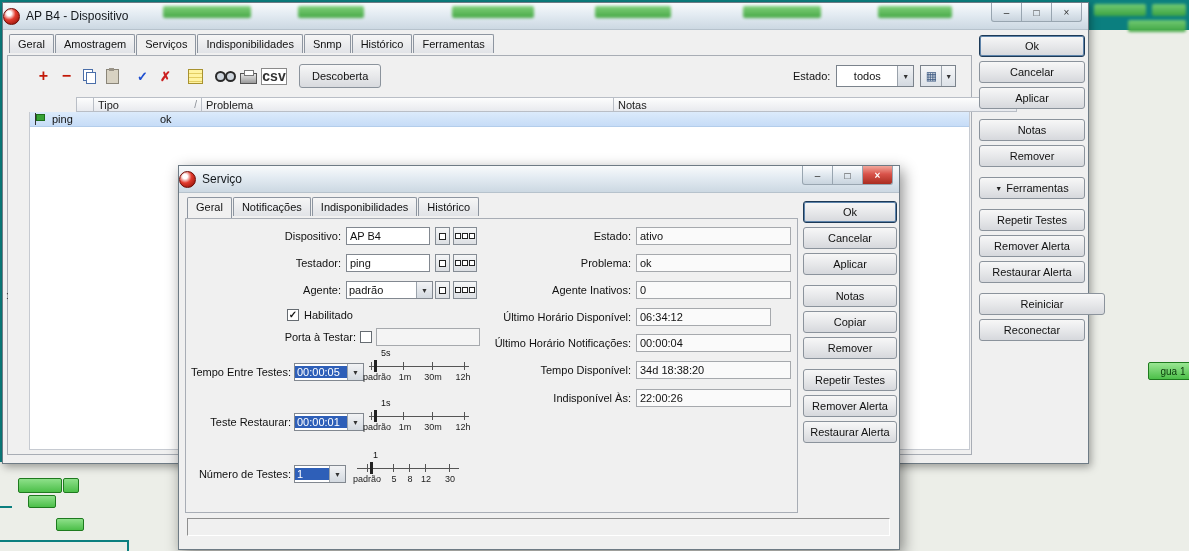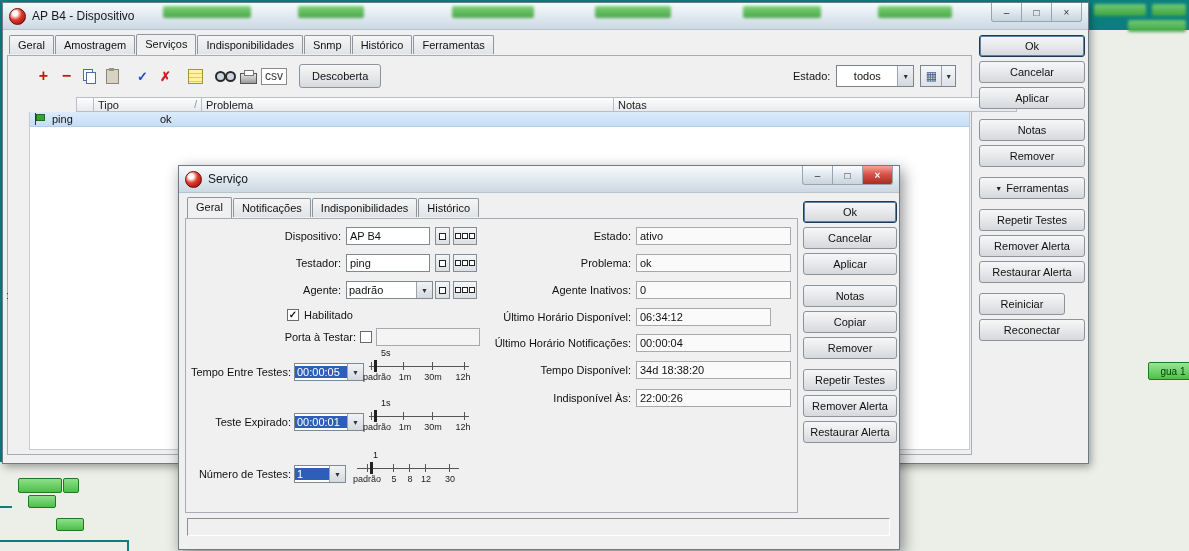--- a/index.html
+++ b/index.html
@@ -21,35 +21,35 @@
               background:linear-gradient(#9ae693,#4cbf49); border:1px solid #1e7a1e; border-radius:2px;
               display:flex; align-items:center; justify-content:center; font-size:10px; color:#073; color:#0a3a0a; }
   .stray { position:absolute; left:6px; top:290px; font-size:10px; color:#333; z-index:6; }
 
   
   .window { position:absolute; background:#f0f0f0; border:1px solid #6e7b85; box-shadow:2px 3px 8px rgba(0,0,0,.35); }
   #main-window { left:2px; top:2px; width:1085px; height:460px; z-index:1; }
   #service-dialog { left:178px; top:165px; width:720px; height:383px; z-index:10; box-shadow:3px 5px 14px rgba(0,0,0,.45); }
   .titlebar { position:absolute; left:0; top:0; right:0; height:26px;
               background:linear-gradient(#f8fafb,#e3ebf2 45%,#ccd8e2);
-              border-bottom:1px solid #b6c2cc; display:flex; align-items:center; padding-left:6px; }
+              border-bottom:1px solid #b6c2cc; display:flex; align-items:center; }
   .app-icon { width:15px; height:15px; border-radius:50%;
               background:radial-gradient(circle at 34% 30%, #ffffff 0 16%, #e23b2e 45%, #8f0f06 92%);
               border:1px solid #6d0b04; margin-right:6px; flex:0 0 auto; }
   .title-text { font-size:12px; color:#14181c; white-space:nowrap; }
   .win-controls { position:absolute; top:0; right:6px; display:flex; z-index:3; }
   .wc-btn { width:29px; height:18px; display:flex; align-items:center; justify-content:center;
             font-size:10px; color:#333; background:linear-gradient(#fcfdfe,#e0e8ef 50%,#c9d4de);
             border:1px solid #98a5b0; border-top:none; margin-left:-1px; }
   .wc-btn:first-child { border-radius:0 0 0 3px; }
   .wc-btn:last-child { border-radius:0 0 3px 0; }
   .wc-close-red { background:linear-gradient(#f2a79b,#d9534a 45%,#a92d20); color:#fff; font-weight:bold; }
 
   
-  .tabs { position:absolute; display:flex; align-items:center; z-index:2; }
+  .tabs { position:absolute; display:flex; align-items:flex-start; z-index:2; }
   .tab { font-size:11px; padding:3px 8px; margin-right:1px; color:#111;
          background:linear-gradient(#f6f6f6,#e1e3e7); border:1px solid #8d95a0; border-bottom:none;
          border-radius:2px 2px 0 0; position:relative; }
   .tab.active { background:#f0f0f0; padding-bottom:5px; margin-bottom:-1px; z-index:3; }
   .tabpage { position:absolute; border:1px solid #a8adb5; background:transparent; }
 
   
   .toolbar { position:absolute; display:flex; align-items:center; }
   .tbi { width:21px; height:21px; display:flex; align-items:center; justify-content:center;
          margin-right:2px; font-weight:bold; }
@@ -66,21 +66,21 @@
   .icon-paste i { position:absolute; left:2px; top:-2px; width:5px; height:3px; background:#9a9488; display:block; }
   .icon-note { width:13px; height:13px; border:1px solid #a8922f;
                background:repeating-linear-gradient(#fff3a0 0 3px, #e3cd62 3px 4px); }
   .icon-bino { display:flex; }
   .icon-bino i { width:7px; height:7px; border:2px solid #2a2a2a; border-radius:50%; display:block; background:#cfd6de; }
   .icon-bino i:last-child { margin-left:-1px; }
   .icon-print { position:relative; width:15px; height:9px; background:linear-gradient(#e6e6e6,#9a9a9a);
                 border:1px solid #555; margin-top:4px; }
   .icon-print i { position:absolute; left:3px; top:-4px; width:8px; height:4px; background:#fff; border:1px solid #777; display:block; }
   .icon-csv { width:24px; height:15px; background:#fff; border:1px solid #8a8a8a; display:flex;
-              align-items:center; justify-content:center; font-size:12px; font-weight:normal; color:#333; margin-right:2px; }
+              align-items:center; justify-content:center; font-size:14px; font-weight:bold; color:#333; margin-right:2px; }
 
   .push-btn { height:22px; padding:0 12px; display:inline-flex; align-items:center; justify-content:center;
               background:linear-gradient(#f7f7f7,#e9eaec 45%,#d8dade); border:1px solid #8b939c;
               border-radius:3px; font-size:11px; color:#111; margin-left:10px; }
 
   .combo { height:20px; background:#fff; border:1px solid #7b838c; display:flex; align-items:center; font-size:11px; }
   .combo .val { flex:1; padding:0 4px; white-space:nowrap; overflow:hidden; }
   .combo .arrow { width:15px; align-self:stretch; background:linear-gradient(#f2f3f5,#d3d9e0);
                   border-left:1px solid #9aa2ab; display:flex; align-items:center; justify-content:center;
                   font-size:7px; color:#333; }
@@ -275,21 +275,21 @@
   <div class="btn" style="left:976px;top:84px;width:106px">Aplicar</div>
   <div class="btn" style="left:976px;top:116px;width:106px">Notas</div>
   <div class="btn" style="left:976px;top:142px;width:106px">Remover</div>
   <div class="btn" style="left:976px;top:174px;width:106px">
     <span class="tri">▼</span>
     <span>Ferramentas</span>
   </div>
   <div class="btn" style="left:976px;top:206px;width:106px">Repetir Testes</div>
   <div class="btn" style="left:976px;top:232px;width:106px">Remover Alerta</div>
   <div class="btn" style="left:976px;top:258px;width:106px">Restaurar Alerta</div>
-  <div class="btn" style="left:976px;top:290px;width:86px">Reiniciar</div>
+  <div class="btn" style="left:976px;top:290px;width:126px">Reiniciar</div>
   <div class="btn" style="left:976px;top:316px;width:106px">Reconectar</div>
 </div>
 
 <div class="pill" style="left:163px;top:6px;width:88px"></div>
 <div class="pill" style="left:298px;top:6px;width:66px"></div>
 <div class="pill" style="left:452px;top:6px;width:82px"></div>
 <div class="pill" style="left:595px;top:6px;width:76px"></div>
 <div class="pill" style="left:743px;top:6px;width:78px"></div>
 <div class="pill" style="left:878px;top:6px;width:74px"></div>
 
@@ -374,21 +374,21 @@
       <span class="sl-tick" style="left:34px"></span>
     <span class="sl-tick" style="left:63px"></span>
       <span class="sl-tick" style="left:95px"></span>
     <span class="sl-thumb" style="left:5px"></span>
     <span class="sl-tl" style="left:8px">padrão</span>
     <span class="sl-tl" style="left:36px">1m</span>
     <span class="sl-tl" style="left:64px">30m</span>
     <span class="sl-tl" style="left:94px">12h</span>
   </div>
 
-  <div class="lbl r" style="left:0;top:247px;width:112px">Teste Expirado:</div>
+  <div class="lbl r" style="left:0;top:247px;width:112px">Teste Restaurar:</div>
   <div class="tcombo" style="left:115px;top:247px;width:70px">
     <span class="val sel">00:00:01</span>
     <span class="arrow">▼</span>
   </div>
   <div class="slider" style="left:190px;top:232px;width:100px">
     <span class="sl-val" style="left:12px">1s</span>
     <span class="sl-line"></span>
     <span class="sl-tick" style="left:2px"></span>
       <span class="sl-tick" style="left:34px"></span>
     <span class="sl-tick" style="left:63px"></span>

